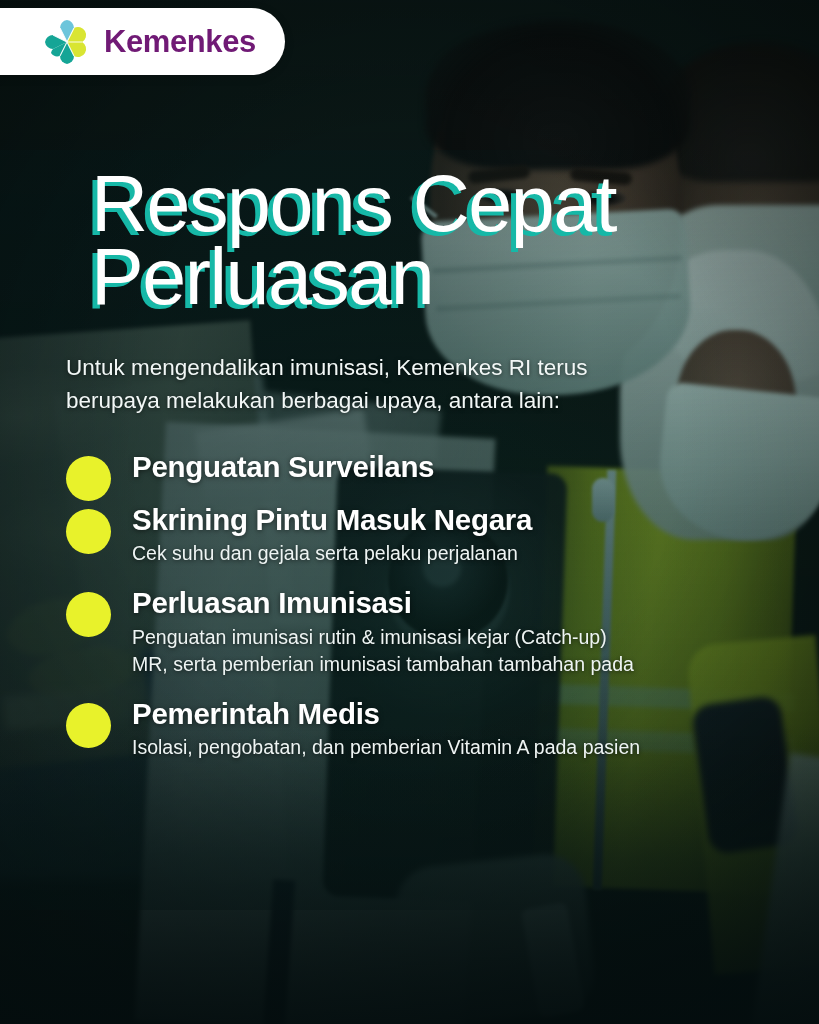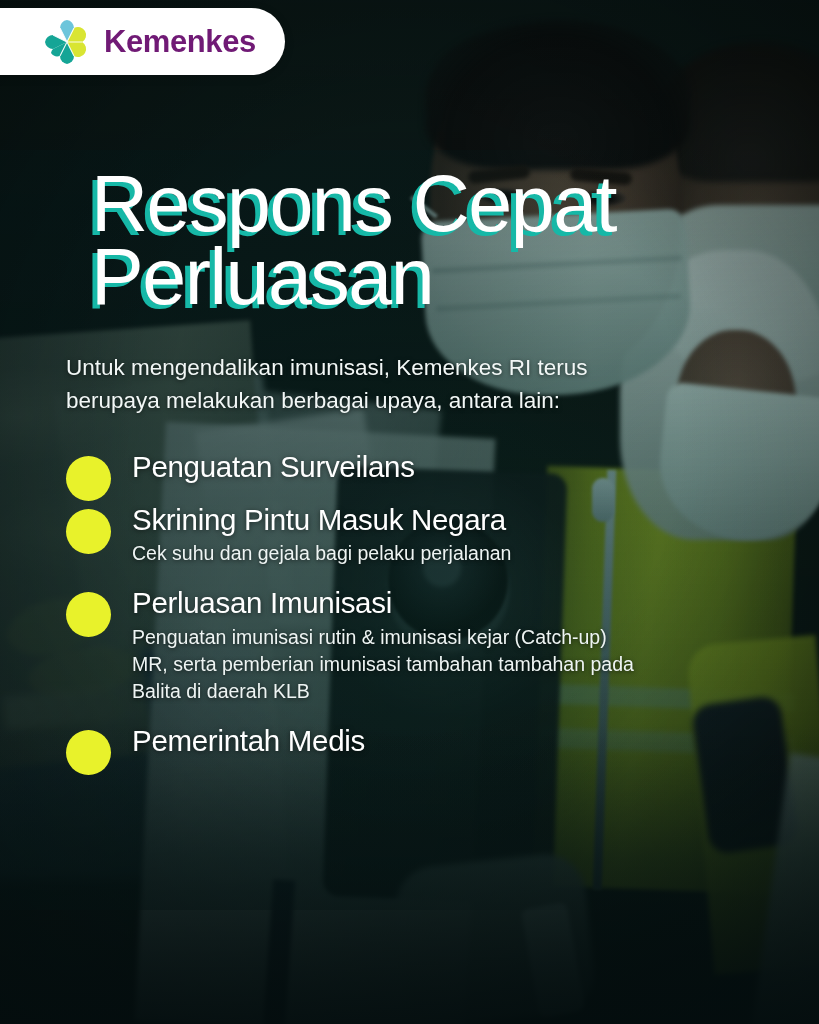--- a/index.html
+++ b/index.html
@@ -265,21 +265,21 @@
   }
 
   
   .list{position:absolute;left:64px;top:450px;width:700px;}
   .item{position:relative;padding-left:68px;margin-bottom:19px;}
   .dot{
     position:absolute;left:2px;top:6px;width:45px;height:45px;border-radius:50%;
     background:#e8f22b;
   }
   .item h3{
-    font-size:29.5px;font-weight:normal;color:#ffffff;line-height:1.14;
+    font-size:29.5px;font-weight:bold;color:#ffffff;line-height:1.14;
     letter-spacing:-.3px;margin-bottom:4px;
     text-shadow:0 1px 5px rgba(0,0,0,.55);
   }
   .item p{
     font-size:19.5px;font-weight:400;color:#eef4f3;line-height:1.38;
     text-shadow:0 1px 4px rgba(0,0,0,.6);
   }
 </style>
 </head>
 <body>
@@ -382,34 +382,36 @@
 
       <div class="item">
         <span class="dot"></span>
         <h3>Penguatan Surveilans</h3>
       </div>
 
       <div class="item">
         <span class="dot"></span>
         <h3>Skrining Pintu Masuk Negara</h3>
         <p>
-          <span>Cek suhu dan gejala bagi pelaku perjalanan</span>
+          <span>Cek suhu dan gejala serta pelaku perjalanan</span>
         </p>
       </div>
 
       <div class="item">
         <span class="dot"></span>
         <h3>Perluasan Imunisasi</h3>
         <p>
           <span>Penguatan imunisasi rutin &amp; imunisasi kejar (Catch-up)</span><br>
           <span>MR, serta pemberian imunisasi tambahan tambahan pada</span><br>
-          <span>Balita di daerah KLB</span>
         </p>
       </div>
 
       <div class="item">
         <span class="dot"></span>
         <h3>Pemerintah Medis</h3>
+        <p>
+          <span>Isolasi, pengobatan, dan pemberian Vitamin A pada pasien</span>
+        </p>
       </div>
 
     </div>
   </div>
 </div>
 
 </body></html>

